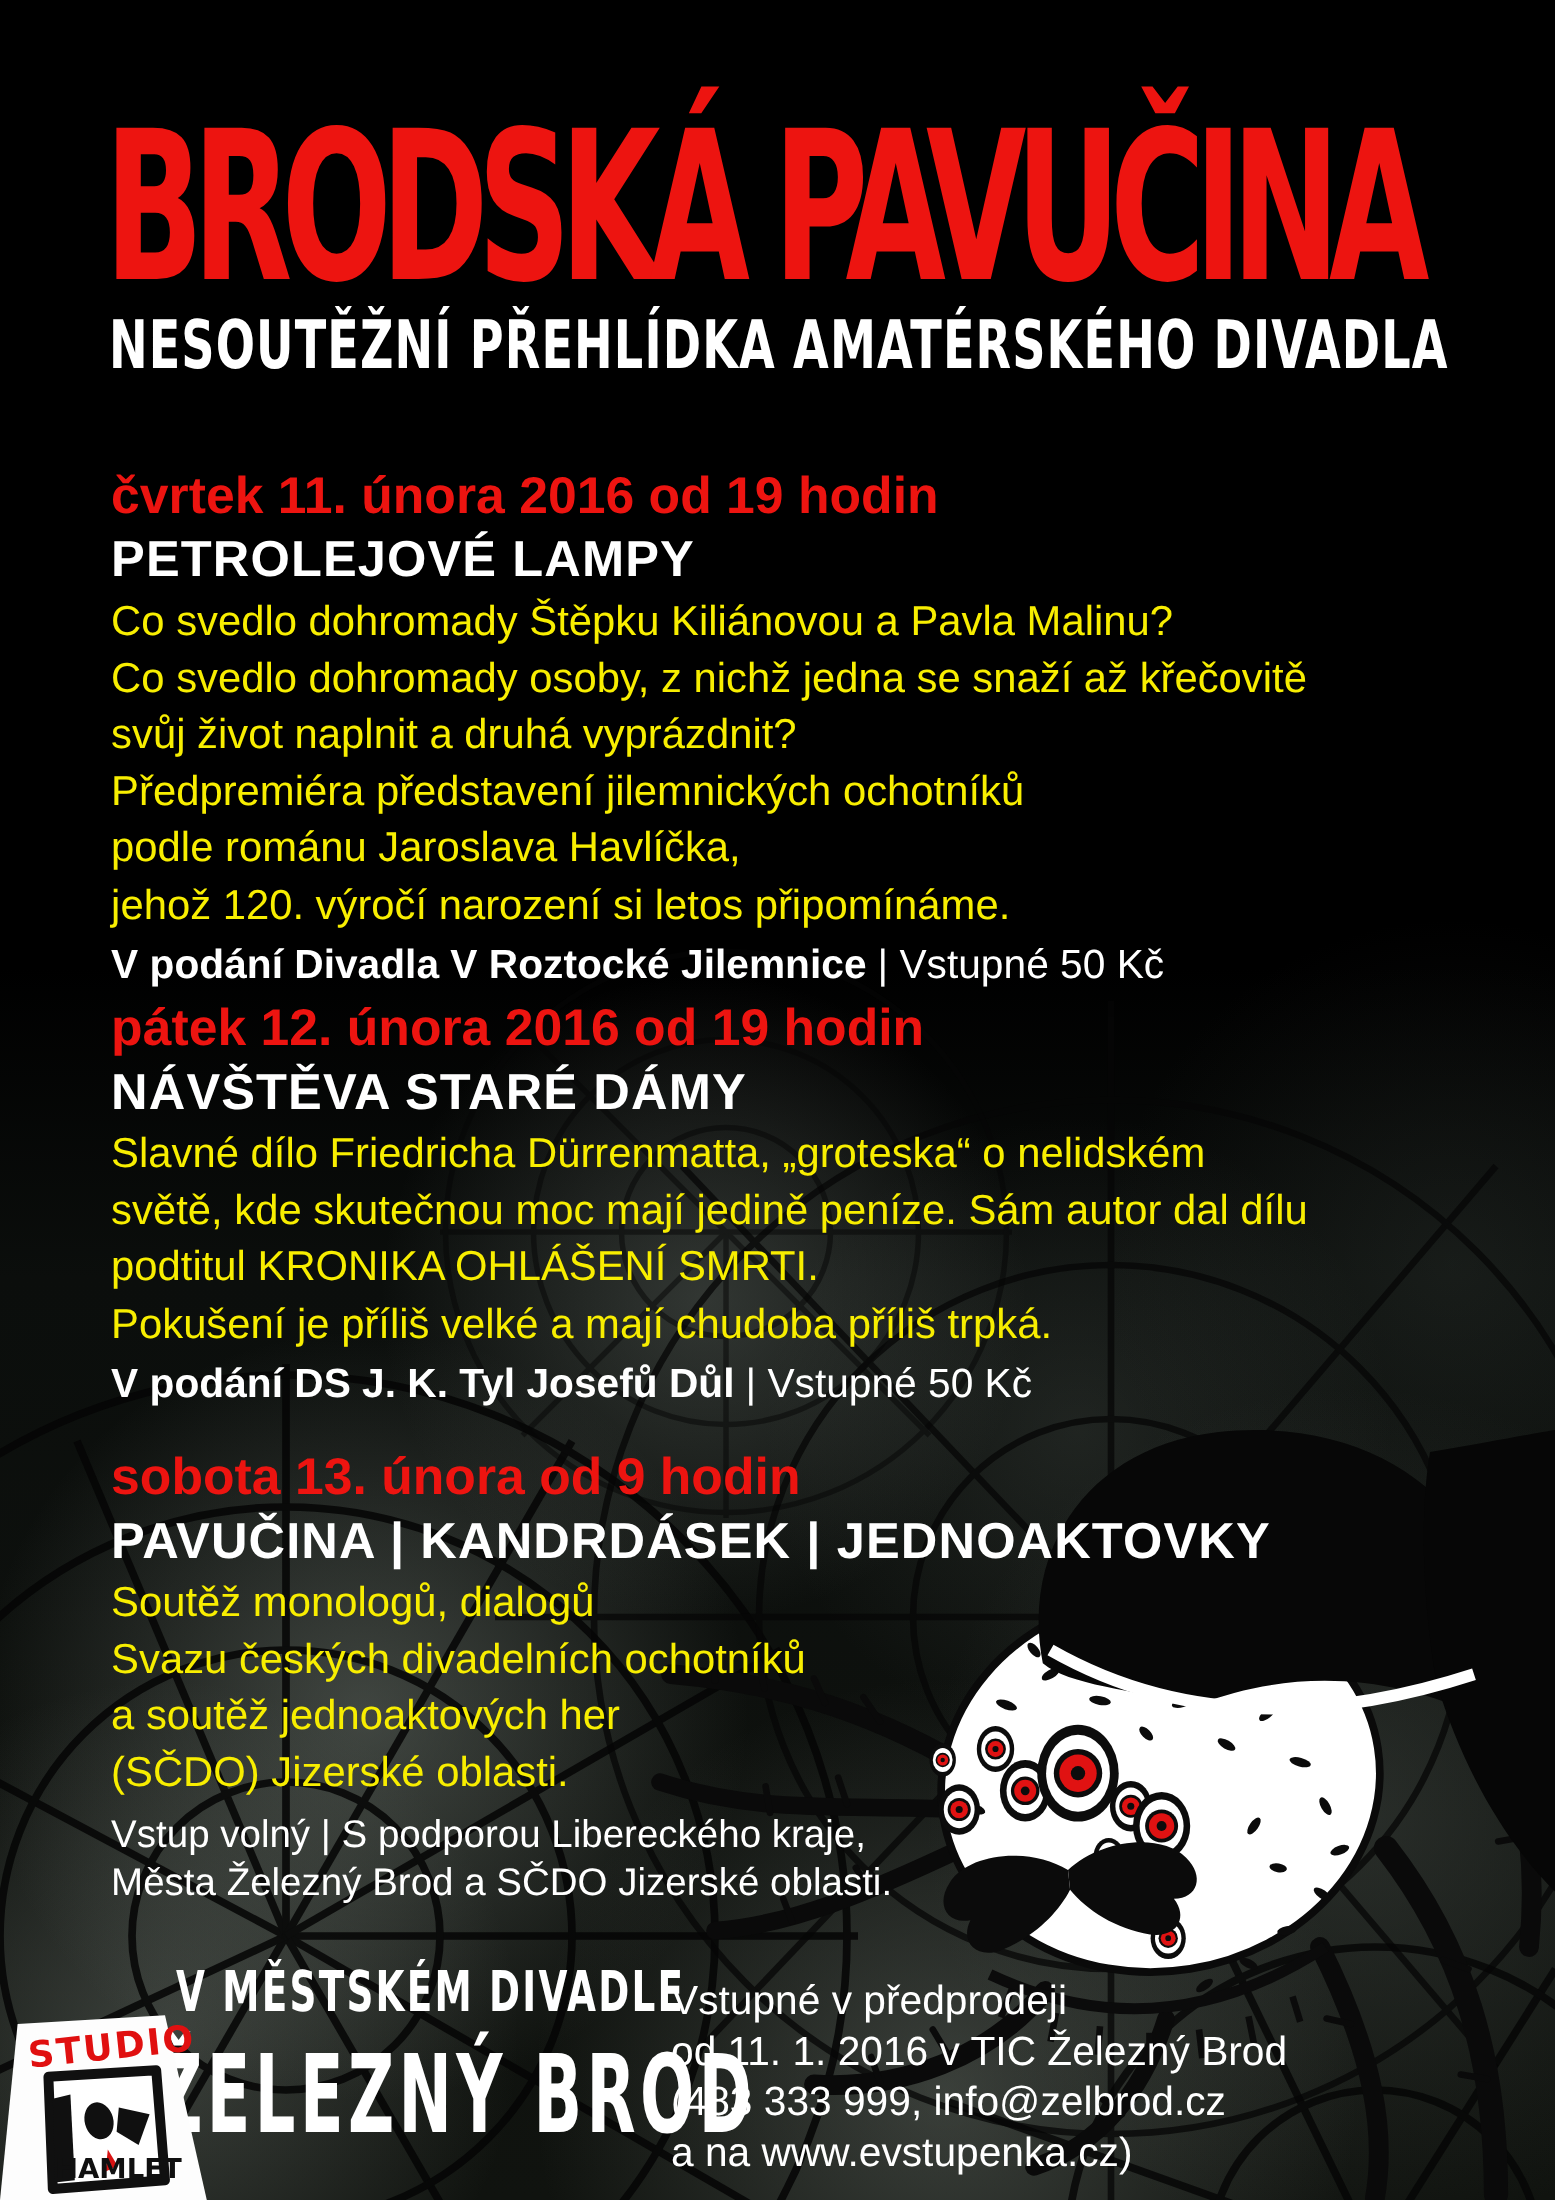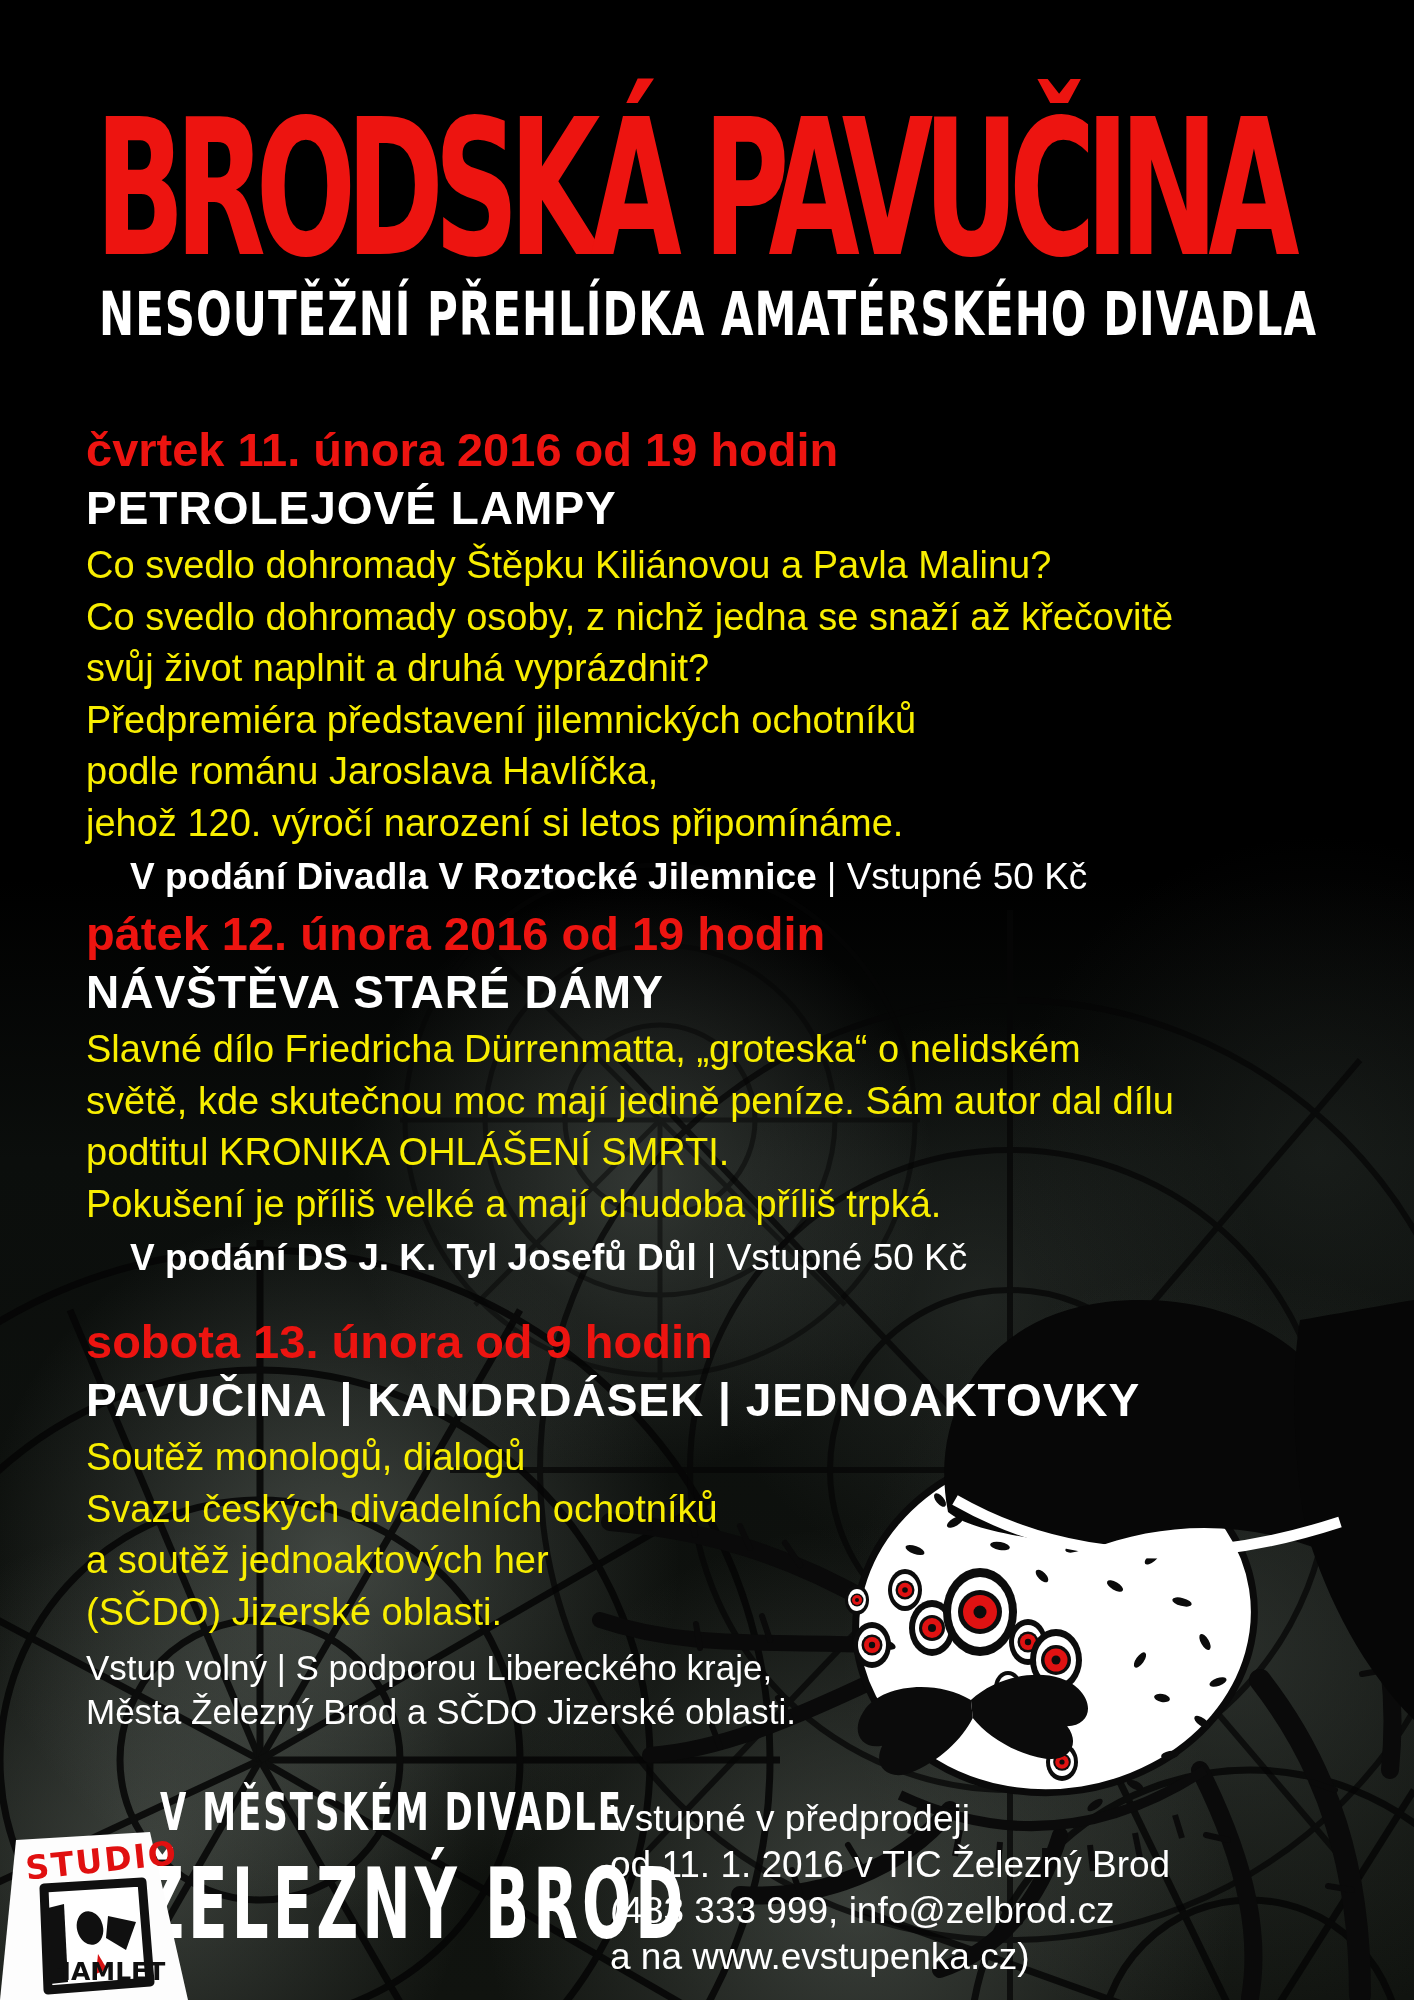--- a/index.html
+++ b/index.html
@@ -19,26 +19,26 @@
       radial-gradient(circle 540px at 1230px 1650px, rgba(104,112,106,0.30), transparent 72%),
       radial-gradient(circle 420px at 1320px 1150px, rgba(72,80,74,0.22), transparent 75%),
       radial-gradient(circle 380px at 980px 1300px, rgba(92,100,94,0.25), transparent 75%),
       linear-gradient(180deg,#000 0%,#000 44%,#0b0e0c 58%,#10130f 100%);
   }
   .webs{position:absolute;inset:0;z-index:2;pointer-events:none;}
   .spider{position:absolute;left:300px;top:1250px;width:1114px;height:750px;z-index:3;pointer-events:none;}
   .txt{position:absolute;z-index:4;}
   .display{display:inline-block;font-weight:bold;transform-origin:0 0;white-space:nowrap;
            font-family:"DejaVu Sans","Liberation Sans",sans-serif;}
-  .event{position:absolute;left:86px;z-index:4;white-space:nowrap;}
+  .event{position:absolute;left:101px;z-index:4;white-space:nowrap;}
   .date{color:#ed1410;font-weight:bold;font-size:47px;line-height:52px;}
   .show-title{color:#ffffff;font-weight:bold;font-size:46px;line-height:64px;letter-spacing:1px;}
   .desc{color:#f8ee00;font-weight:normal;font-size:38px;line-height:51.5px;}
   .desc span{display:block;}
-  .credit{color:#ffffff;font-size:37px;line-height:56px;margin-left:44px;}
+  .credit{color:#ffffff;font-size:37px;line-height:56px;}
   .credit .b{font-weight:bold;}
   .credit .r{font-weight:normal;margin-left:10px;}
   .notes{color:#ffffff;font-weight:normal;font-size:35px;line-height:44px;margin-top:8px;}
   .notes span{display:block;}
   .tickets{left:610px;top:1796px;color:#fff;font-size:37px;line-height:46px;font-weight:normal;z-index:5;}
   .tickets span{display:block;}
   .logo{position:absolute;left:0;top:1828px;width:200px;height:172px;z-index:6;}
 </style>
 </head>
 <body>

